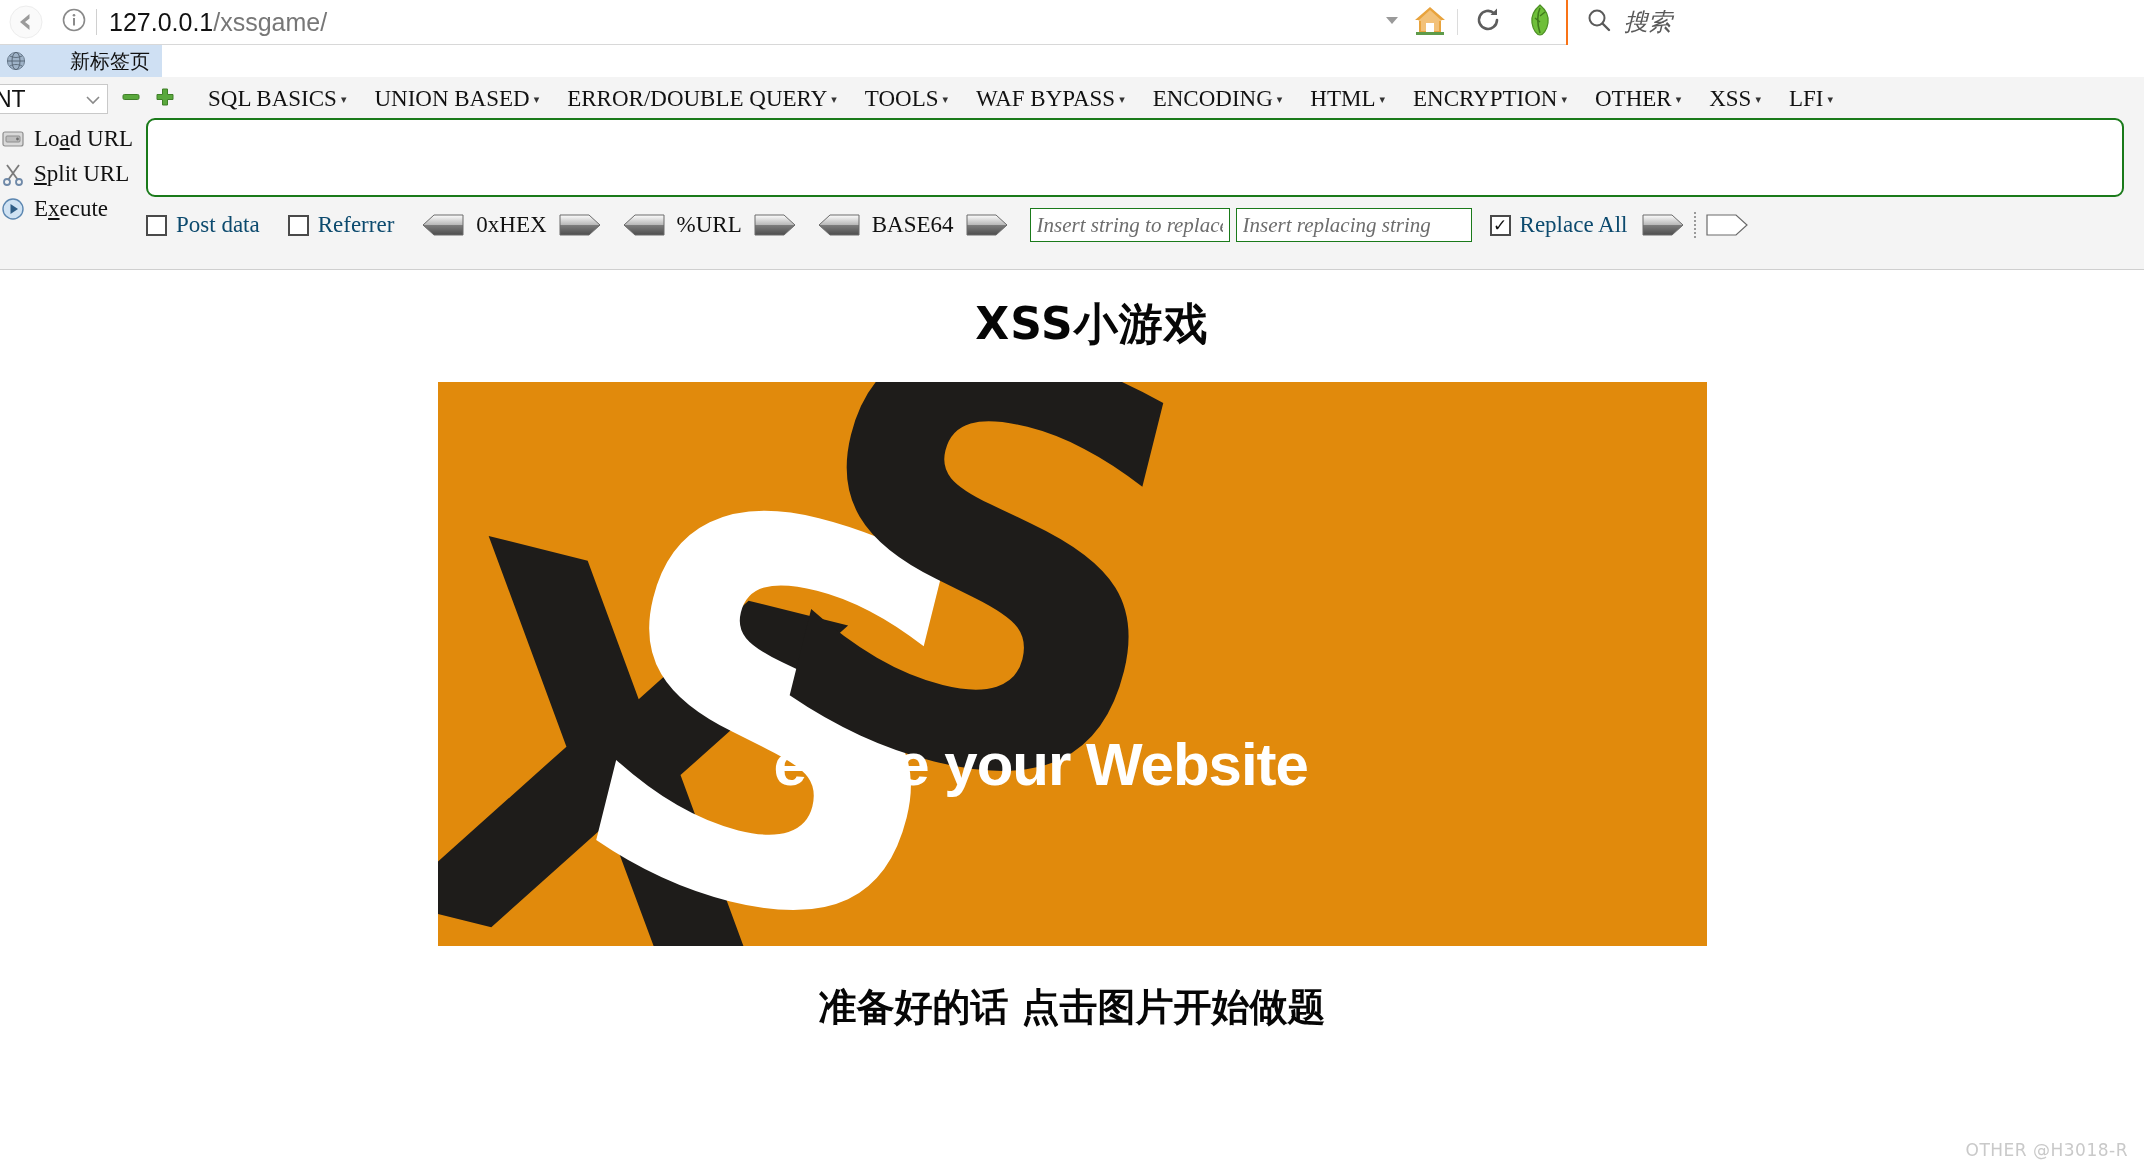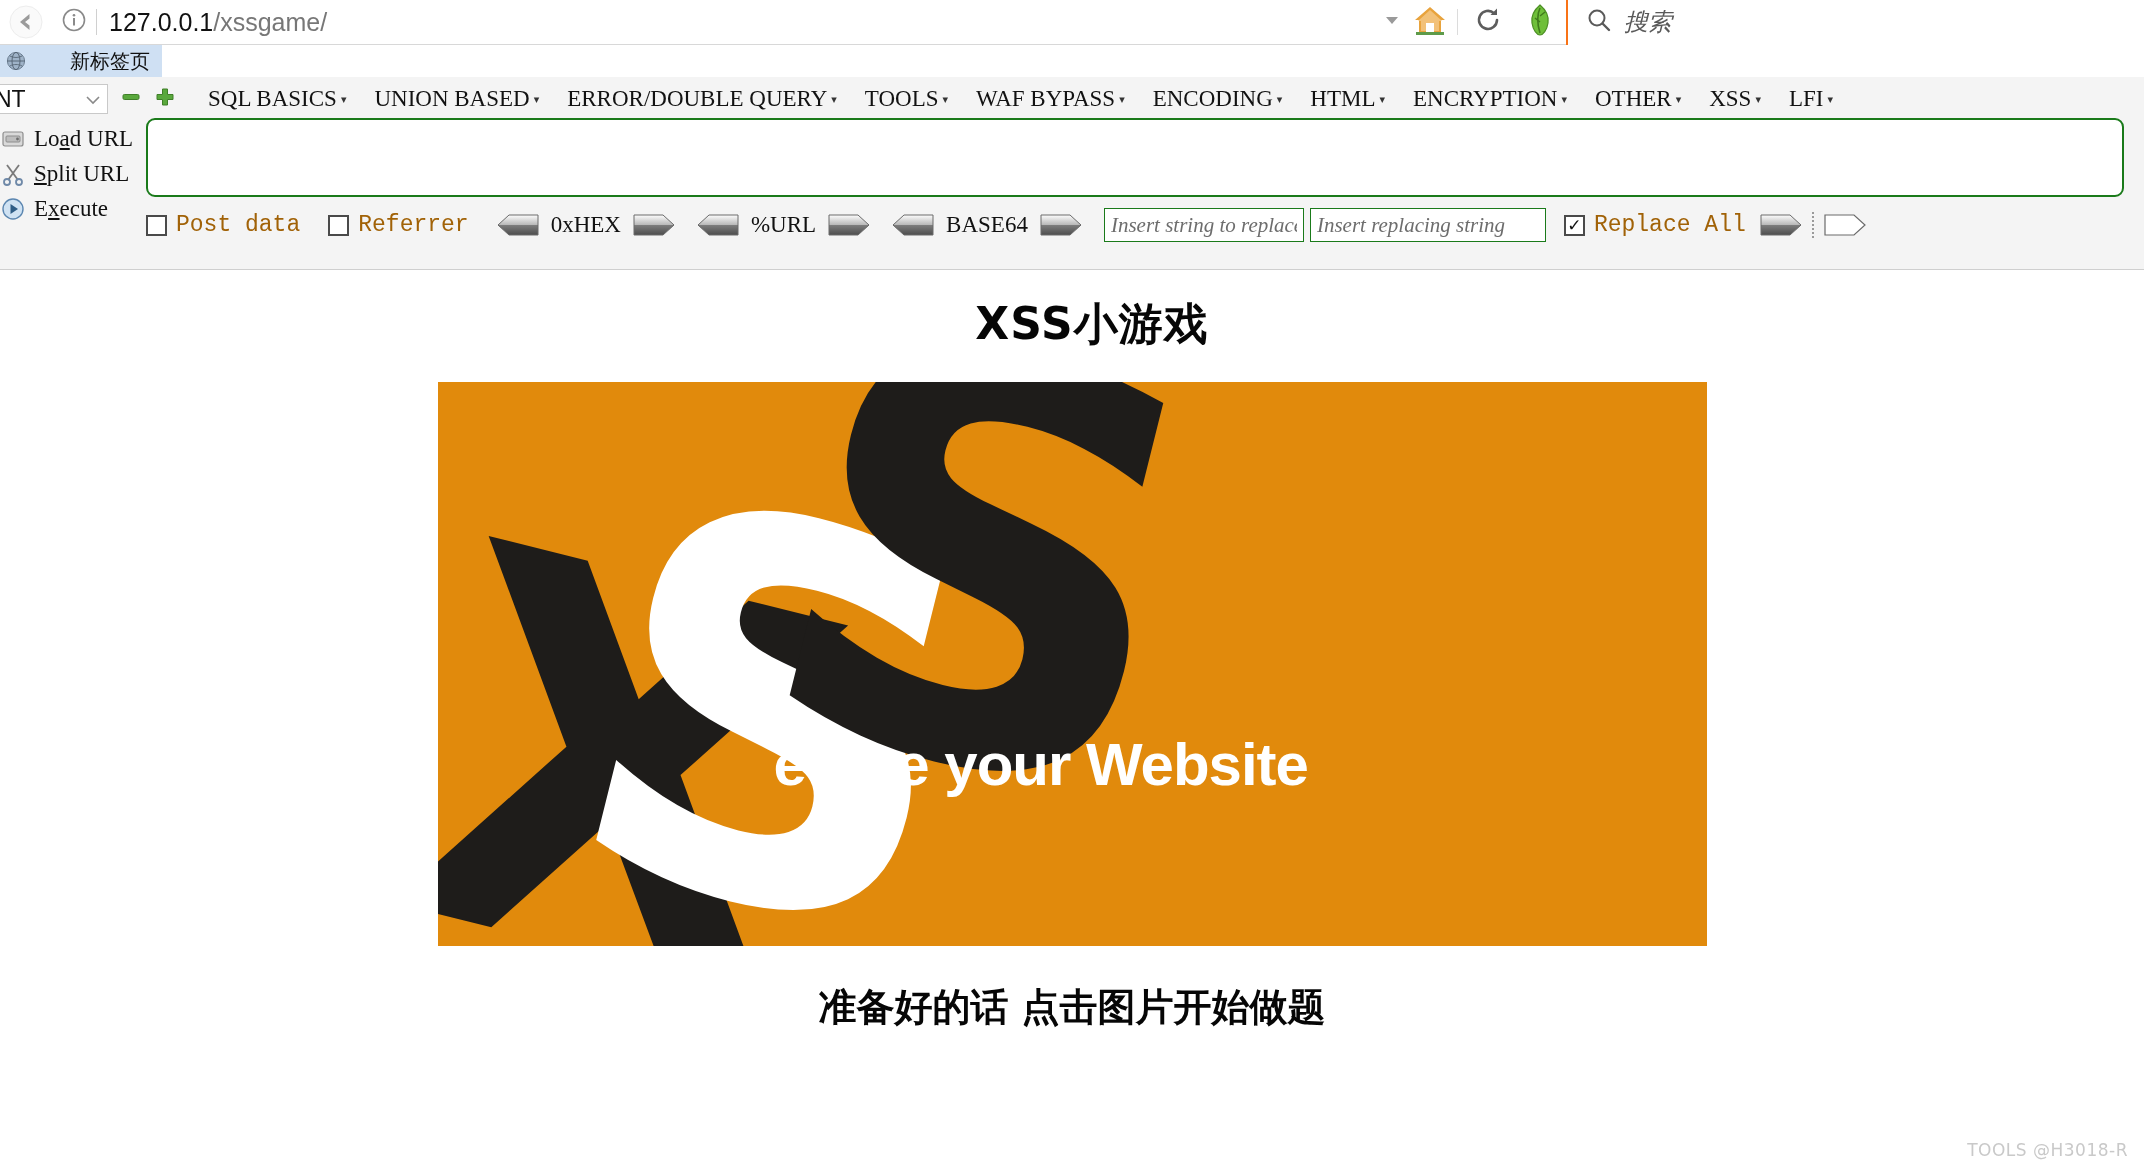--- a/index.html
+++ b/index.html
@@ -149,22 +149,22 @@
   .opt-check .cbox {
     width: 21px; height: 21px; border: 2px solid #4a4a4a; background: #fff;
     display: flex; align-items: center; justify-content: center;
     flex: 0 0 auto;
   }
   .opt-check .cbox.checked::after {
     content: "✓"; font-size: 17px; color: #111; line-height: 1;
     font-family: "DejaVu Sans", sans-serif;
   }
   .opt-check .clabel {
-    font-size: 23px; color: #a16207; margin-left: 9px; white-space: nowrap;
-    font-family: Liberation Mono, monospace;
+    font-size: 23px; color: #0c4a6e; margin-left: 9px; white-space: nowrap;
+    font-family: Liberation Serif, serif;
   }
   .enc-group { display: flex; align-items: center; margin-right: 4px; }
   .enc-label {
     font-size: 23px; color: #111; white-space: nowrap; margin: 0 12px;
     font-family: "Liberation Serif", serif;
   }
   .arw { width: 42px; height: 22px; display: block; }
   .hb-input {
     height: 34px; border: 1px solid #1a7a1a; background: #fff;
     display: flex; align-items: center; padding: 0 6px;
@@ -554,14 +554,14 @@
     <div class="banner">
       <span class="glyph gx">X</span>
       <span class="glyph gs1">S</span>
       <span class="glyph gs2">S</span>
       <span class="tagline">ecure your Website</span>
     </div>
   </div>
 
   <div class="page-caption">准备好的话 点击图片开始做题</div>
 
-  <div class="watermark">TOOLS @H3018-R</div>
+  <div class="watermark">OTHER @H3018-R</div>
 </div>
 
 </body></html>

